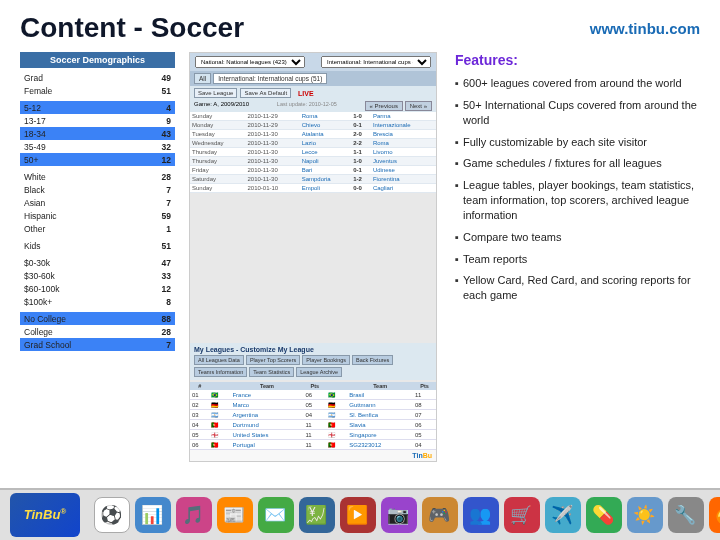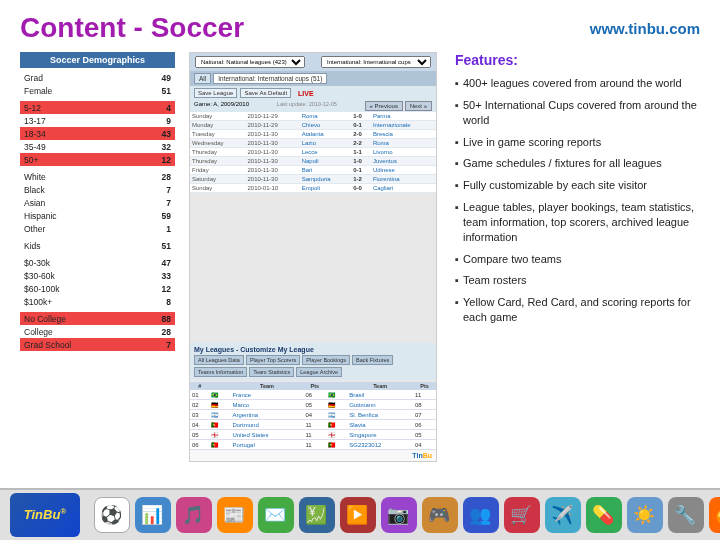--- a/index.html
+++ b/index.html
@@ -24,21 +24,21 @@
       display: flex;
       justify-content: space-between;
       align-items: center;
       padding: 12px 20px 8px 20px;
       background: #fff;
     }
 
     .page-title {
       font-size: 28px;
       font-weight: bold;
-      color: #a21caf;
+      color: #0f172a;
     }
 
     .website-url {
       font-size: 15px;
       color: #1a6bb5;
       font-weight: bold;
     }
 
     
     .main-content {
@@ -77,21 +77,21 @@
     .demo-table td:last-child {
       text-align: right;
       font-weight: bold;
     }
 
     .demo-section-spacer {
       height: 4px;
     }
 
     .demo-row-highlight td {
-      background: #ef4444;
+      background: #3b82f6;
     }
 
     
     .screenshot-panel {
       width: 248px;
       flex-shrink: 0;
       background: #f0f0f0;
       border: 1px solid #ccc;
       height: 410px;
       overflow: hidden;
@@ -639,28 +639,27 @@
 
         <div class="ss-bottom">
           <span class="ss-logo">Tin<span style="color:#ffaa00">Bu</span></span>
         </div>
       </div>
     </div>
 
     <div class="features-panel">
       <div class="features-title">Features:</div>
       <div id="features-list">
-          <div class="feature-item">400+ leagues covered from around the world</div>
+          <div class="feature-item">600+ leagues covered from around the world</div>
           <div class="feature-item">50+ International Cups covered from around the world</div>
-          <div class="feature-item">Live in game scoring reports</div>
+          <div class="feature-item">Fully customizable by each site visitor</div>
           <div class="feature-item">Game schedules / fixtures for all leagues</div>
-          <div class="feature-item">Fully customizable by each site visitor</div>
           <div class="feature-item">League tables, player bookings, team statistics, team information, top scorers, archived league information</div>
           <div class="feature-item">Compare two teams</div>
-          <div class="feature-item">Team rosters</div>
+          <div class="feature-item">Team reports</div>
           <div class="feature-item">Yellow Card, Red Card, and scoring reports for each game</div>
         </div>
     </div>
 
   </div>
 
   <div class="bottom-bar">
     <div class="bottom-logo">
       <span>Tin<span style="color:#ffdd44;">Bu</span><sup style="font-size:8px;">®</sup></span>
     </div>

